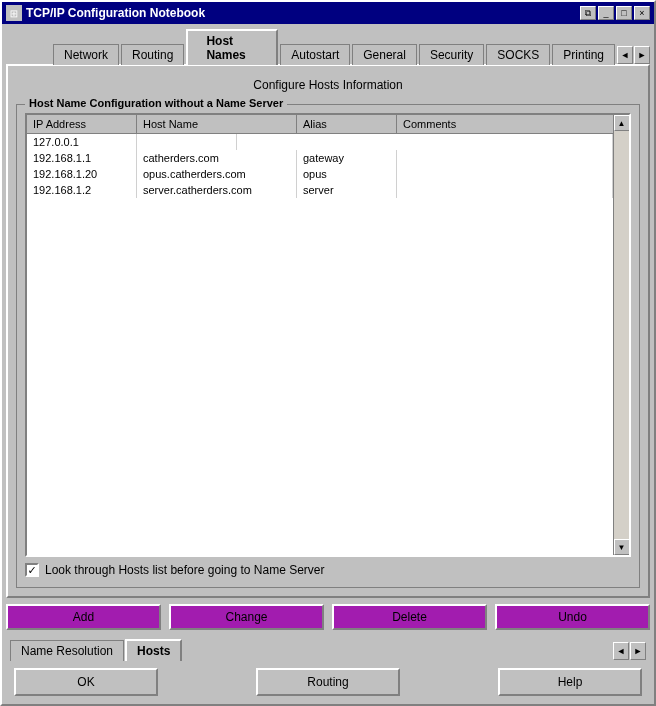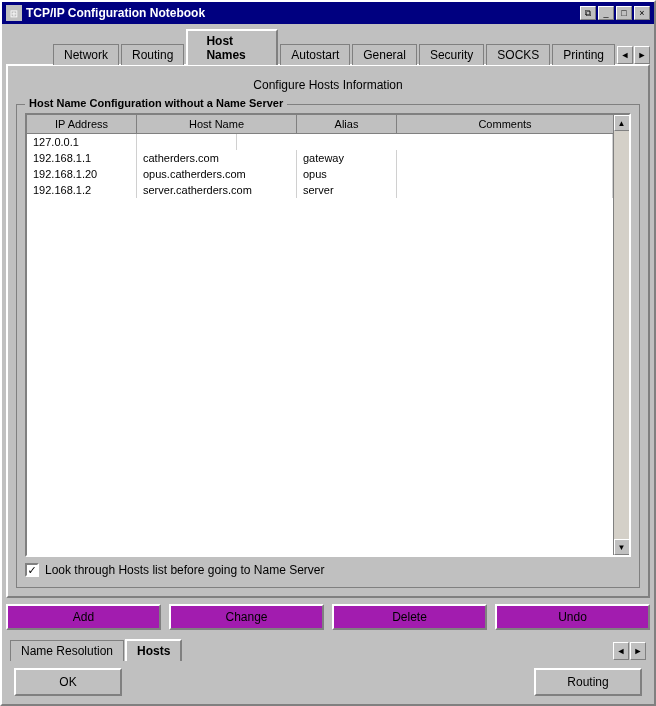--- a/index.html
+++ b/index.html
@@ -155,21 +155,21 @@
     }
     .table-header {
       display: flex;
       background: #c0c0c0;
       border-bottom: 1px solid #808080;
     }
     .th {
       padding: 3px 6px;
       font-size: 11px;
       border-right: 1px solid #808080;
-      text-align: center;
+      text-align: left;
     }
     .th:last-child { border-right: none; }
     .col-ip { width: 110px; min-width: 110px; }
     .col-host { width: 160px; min-width: 160px; }
     .col-alias { width: 100px; min-width: 100px; }
     .col-comments { flex: 1; }
     .table-body {
       flex: 1;
       overflow-y: auto;
       background: white;
@@ -283,21 +283,21 @@
       margin-left: auto;
       display: flex;
       gap: 1px;
     }
     .footer-buttons {
       display: flex;
       justify-content: space-between;
       padding: 8px 12px;
     }
     .footer-btn {
-      width: 108px;
+      width: 144px;
       padding: 5px 12px;
       background: #c0c0c0;
       border: 2px solid #ffffff;
       border-right-color: #808080;
       border-bottom-color: #808080;
       cursor: pointer;
       font-size: 12px;
       text-align: center;
     }
   </style>
@@ -402,14 +402,15 @@
     <div class="bottom-tab active">Hosts</div>
     <div class="bottom-tab-scroll">
       <div class="tab-scroll-btn">◄</div>
       <div class="tab-scroll-btn">►</div>
     </div>
   </div>
 
   <div class="footer-buttons">
     <button class="footer-btn">OK</button>
     <button class="footer-btn">Routing</button>
+    <button class="footer-btn">Help</button>
   </div>
 </div>
 
 </body></html>

